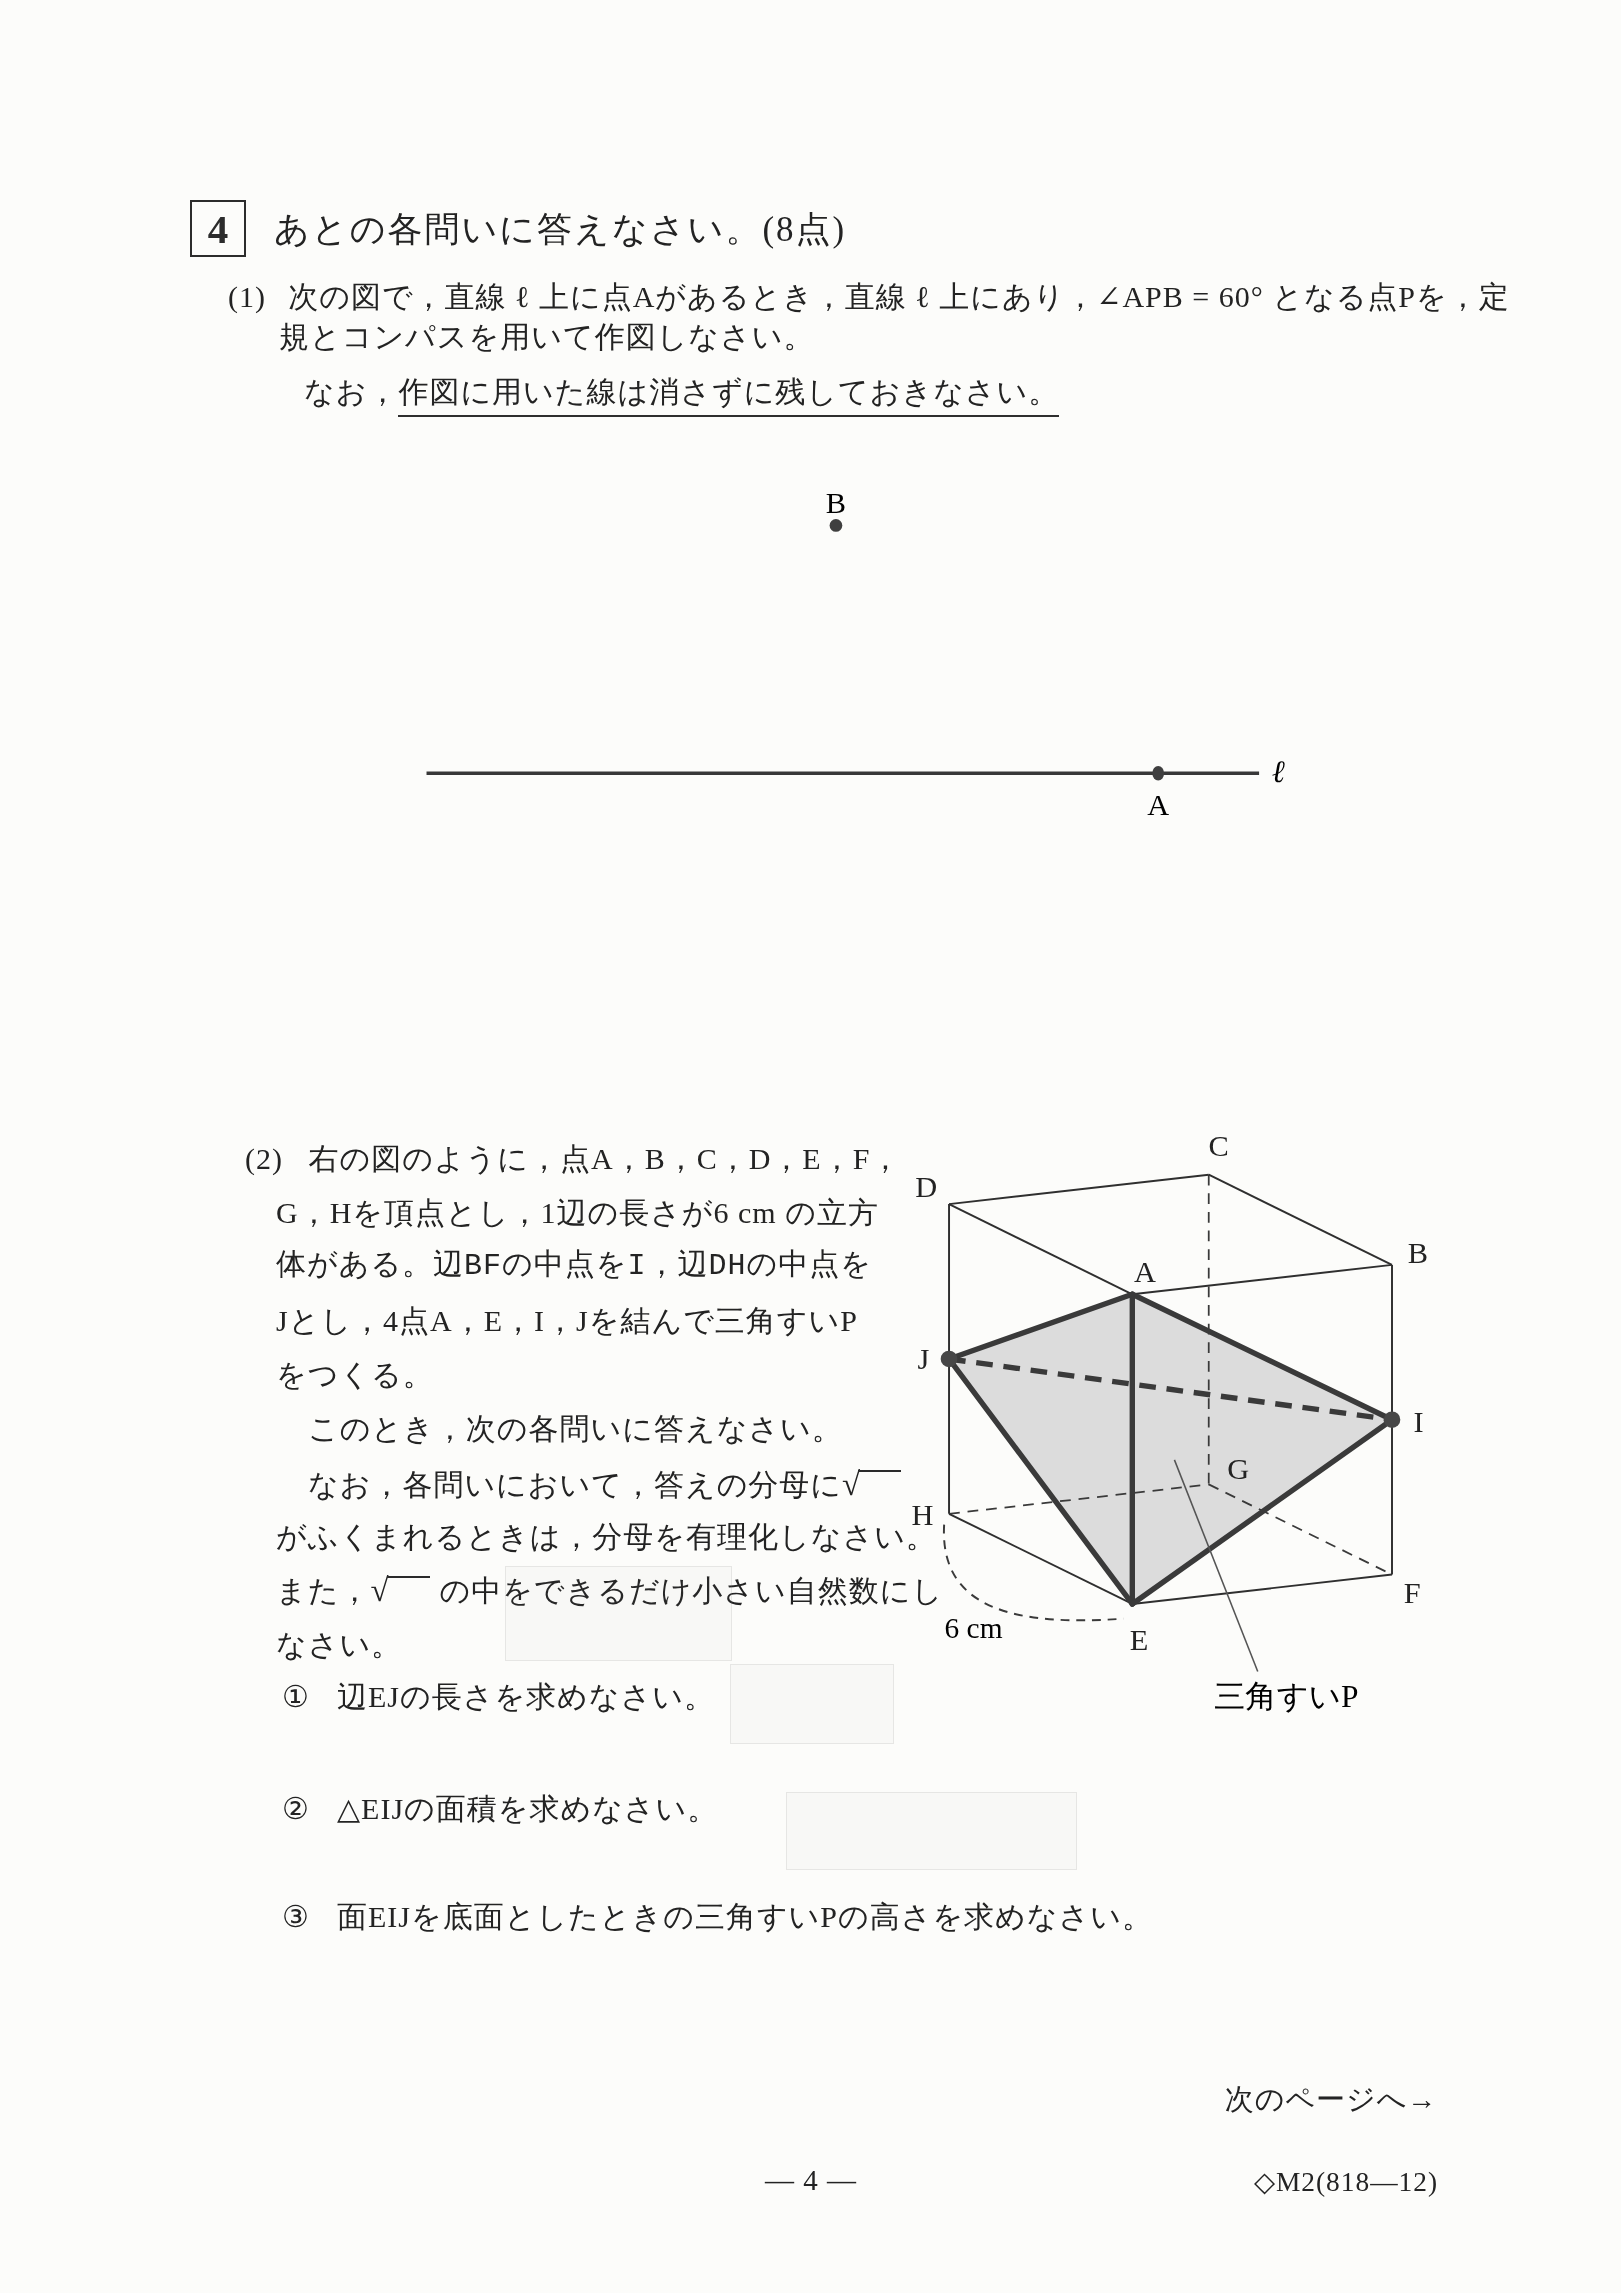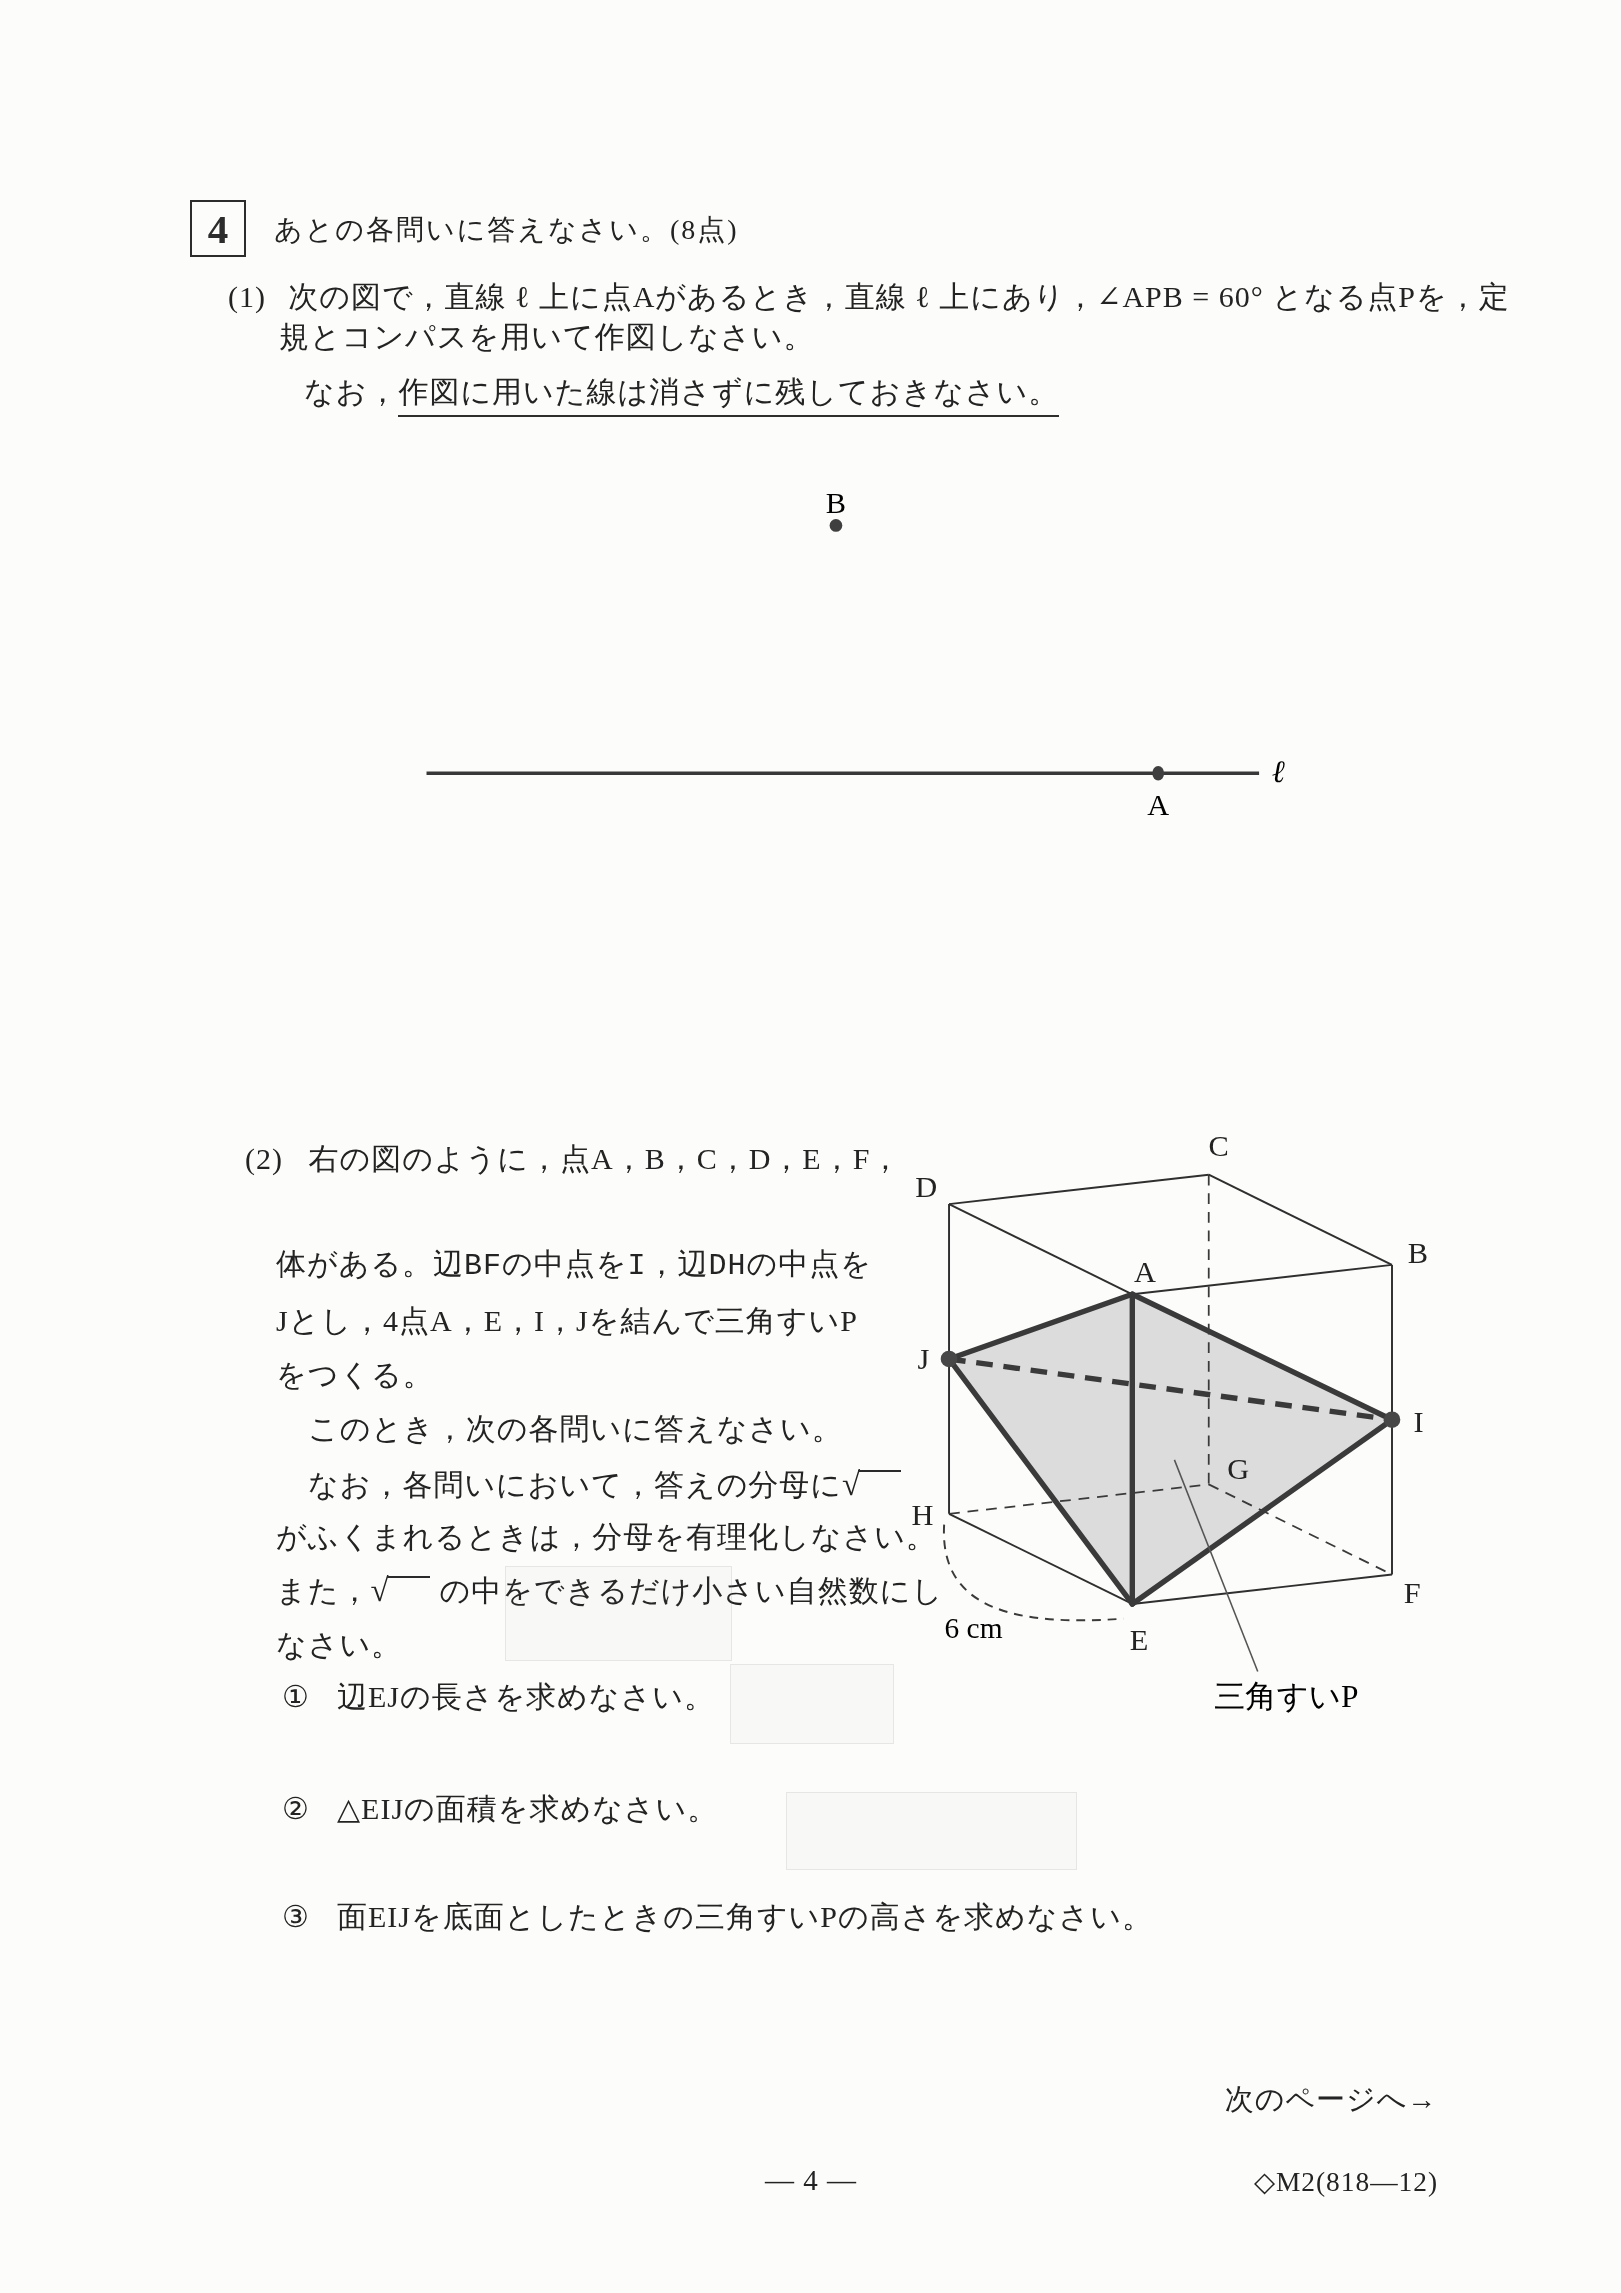--- a/index.html
+++ b/index.html
@@ -7,21 +7,21 @@
     position:relative;
     width:1621px;height:2294px;
     margin:0 auto;
     background:#fcfcfa;
     font-family:"Liberation Serif","DejaVu Serif",serif;
     color:#232323;
     overflow:hidden;
   }
   .abs{position:absolute;}
   .txt{font-size:30px;line-height:43px;letter-spacing:1px;white-space:nowrap;}
-  .title{font-size:28px;line-height:43px;letter-spacing:2px;white-space:nowrap;}
+  .title{font-size:35px;line-height:43px;letter-spacing:2px;white-space:nowrap;}
   .qbox{
     width:56px;height:57px;
     border:2.9px solid #2c2c2c;
     display:flex;align-items:center;justify-content:center;
     font-size:41px;font-weight:bold;color:#2c2c2c;
     box-sizing:border-box;
   }
   .uline{border-bottom:2.9px solid #2e2e2e;padding-bottom:6.9px;}
   .rad{position:relative;display:inline-block;}
   .rad .rsign{font-size:33px;}
@@ -63,20 +63,21 @@
     <line x1="435" y1="789" x2="1285" y2="789" stroke="#383838" stroke-width="3.5"></line>
     <ellipse cx="1182" cy="789" rx="6" ry="7.5" fill="#3f3f3f"></ellipse>
     <text x="1182" y="832" font-size="31" text-anchor="middle">A</text>
     <text x="1298" y="798" font-size="32" font-style="italic">ℓ</text>
   </svg>
 
   <div class="abs txt" style="left:245px;top:1137px;">
     <span>(2)</span>
     <span style="margin-left:17px;">右の図のように，点A，B，C，D，E，F，</span>
   </div>
+  <div class="abs txt" style="left:276px;top:1191px;">G，Hを頂点とし，1辺の長さが6 cm の立方</div>
   <div class="abs txt" style="left:276px;top:1245px;font-family:Liberation Mono, monospace;">体がある。辺BFの中点をI，辺DHの中点を</div>
   <div class="abs txt" style="left:276px;top:1299px;">Jとし，4点A，E，I，Jを結んで三角すいP</div>
   <div class="abs txt" style="left:276px;top:1353px;">をつくる。</div>
   <div class="abs txt" style="left:308px;top:1407px;">このとき，次の各問いに答えなさい。</div>
 
   <div class="abs txt" style="left:308px;top:1463px;">
     <span>なお，各問いにおいて，答えの分母に</span><span class="rad"><span class="rsign">√</span><span class="rbar"></span></span>
   </div>
   <div class="abs txt" style="left:276px;top:1515px;">がふくまれるときは，分母を有理化しなさい。</div>
   <div class="abs txt" style="left:276px;top:1569px;text-align:center;">

